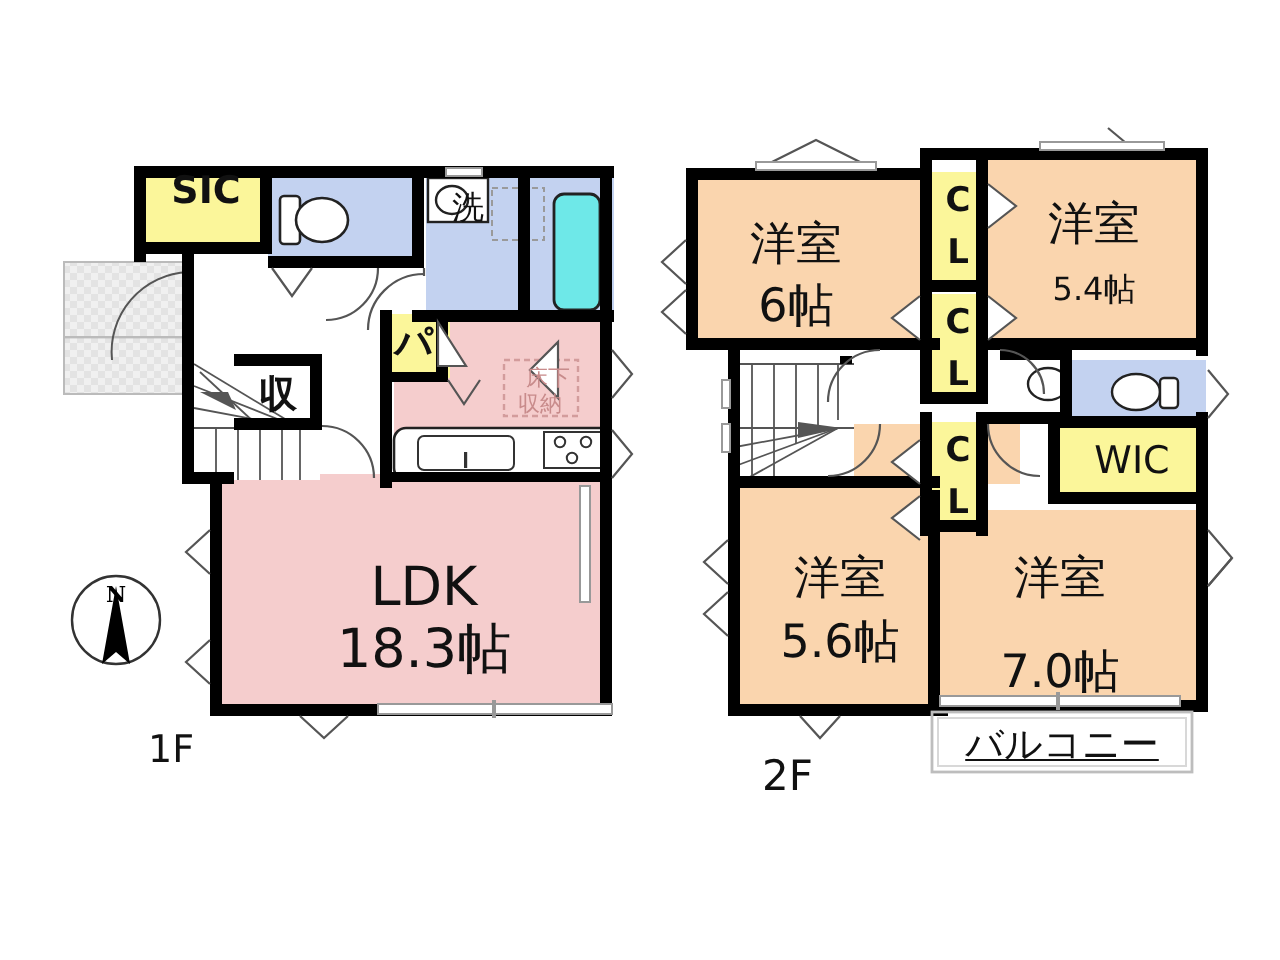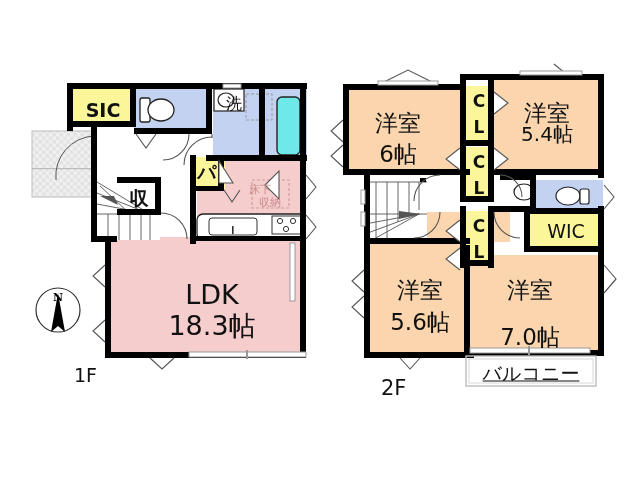--- a/index.html
+++ b/index.html
@@ -289,34 +289,34 @@
       <rect x="361" y="212" width="4" height="14" fill="#fff" stroke="#999" stroke-width="1"></rect>
 
       <rect x="466" y="356" width="130" height="30" fill="none" stroke="#bdbdbd" stroke-width="1.4"></rect>
       <rect x="469" y="359" width="124" height="24" fill="none" stroke="#d8d8d8" stroke-width="1"></rect>
     </g>
   </g>
 </svg>
 
 <div>
 
-  <div class="lbl ctr" style="left:103px;top:110px;font-size:19px;font-weight:bold;">SIC</div>
+  <div class="lbl ctr" style="left:103px;top:96px;font-size:19px;font-weight:bold;">SIC</div>
   <div class="lbl ctr" style="left:139px;top:198px;font-size:19px;font-weight:bold;">収</div>
   <div class="lbl ctr" style="left:207px;top:172px;font-size:19px;font-weight:bold;">パ</div>
   <div class="lbl ctr" style="left:234px;top:104px;font-size:16px;">洗</div>
-  <div class="lbl ctr" style="left:260px;top:189px;font-size:11px;color:#c88b8b;">床下</div>
+  <div class="lbl ctr" style="left:274px;top:189px;font-size:11px;color:#c88b8b;">床下</div>
   <div class="lbl ctr" style="left:270px;top:202px;font-size:11px;color:#c88b8b;">収納</div>
   <div class="lbl ctr" style="left:212px;top:294px;font-size:27px;">LDK</div>
   <div class="lbl ctr" style="left:212px;top:325px;font-size:27px;">18.3帖</div>
   <div class="lbl" style="left:74px;top:366px;font-size:19px;">1F</div>
 
   <div class="lbl ctr" style="left:398px;top:123px;font-size:23px;">洋室</div>
   <div class="lbl ctr" style="left:398px;top:154px;font-size:23px;">6帖</div>
   <div class="lbl ctr" style="left:547px;top:113px;font-size:23px;">洋室</div>
-  <div class="lbl ctr" style="left:547px;top:134px;font-size:20px;">5.4帖</div>
+  <div class="lbl ctr" style="left:547px;top:145px;font-size:16px;">5.4帖</div>
   <div class="lbl ctr" style="left:420px;top:290px;font-size:23px;">洋室</div>
   <div class="lbl ctr" style="left:420px;top:322px;font-size:23px;">5.6帖</div>
   <div class="lbl ctr" style="left:530px;top:290px;font-size:23px;">洋室</div>
   <div class="lbl ctr" style="left:530px;top:337px;font-size:23px;">7.0帖</div>
 
   <div class="lbl ctr" style="left:479px;top:101px;font-size:17px;font-weight:bold;">C</div>
   <div class="lbl ctr" style="left:479px;top:127px;font-size:17px;font-weight:bold;">L</div>
   <div class="lbl ctr" style="left:479px;top:162px;font-size:17px;font-weight:bold;">C</div>
   <div class="lbl ctr" style="left:479px;top:188px;font-size:17px;font-weight:bold;">L</div>
   <div class="lbl ctr" style="left:479px;top:226px;font-size:17px;font-weight:bold;">C</div>

